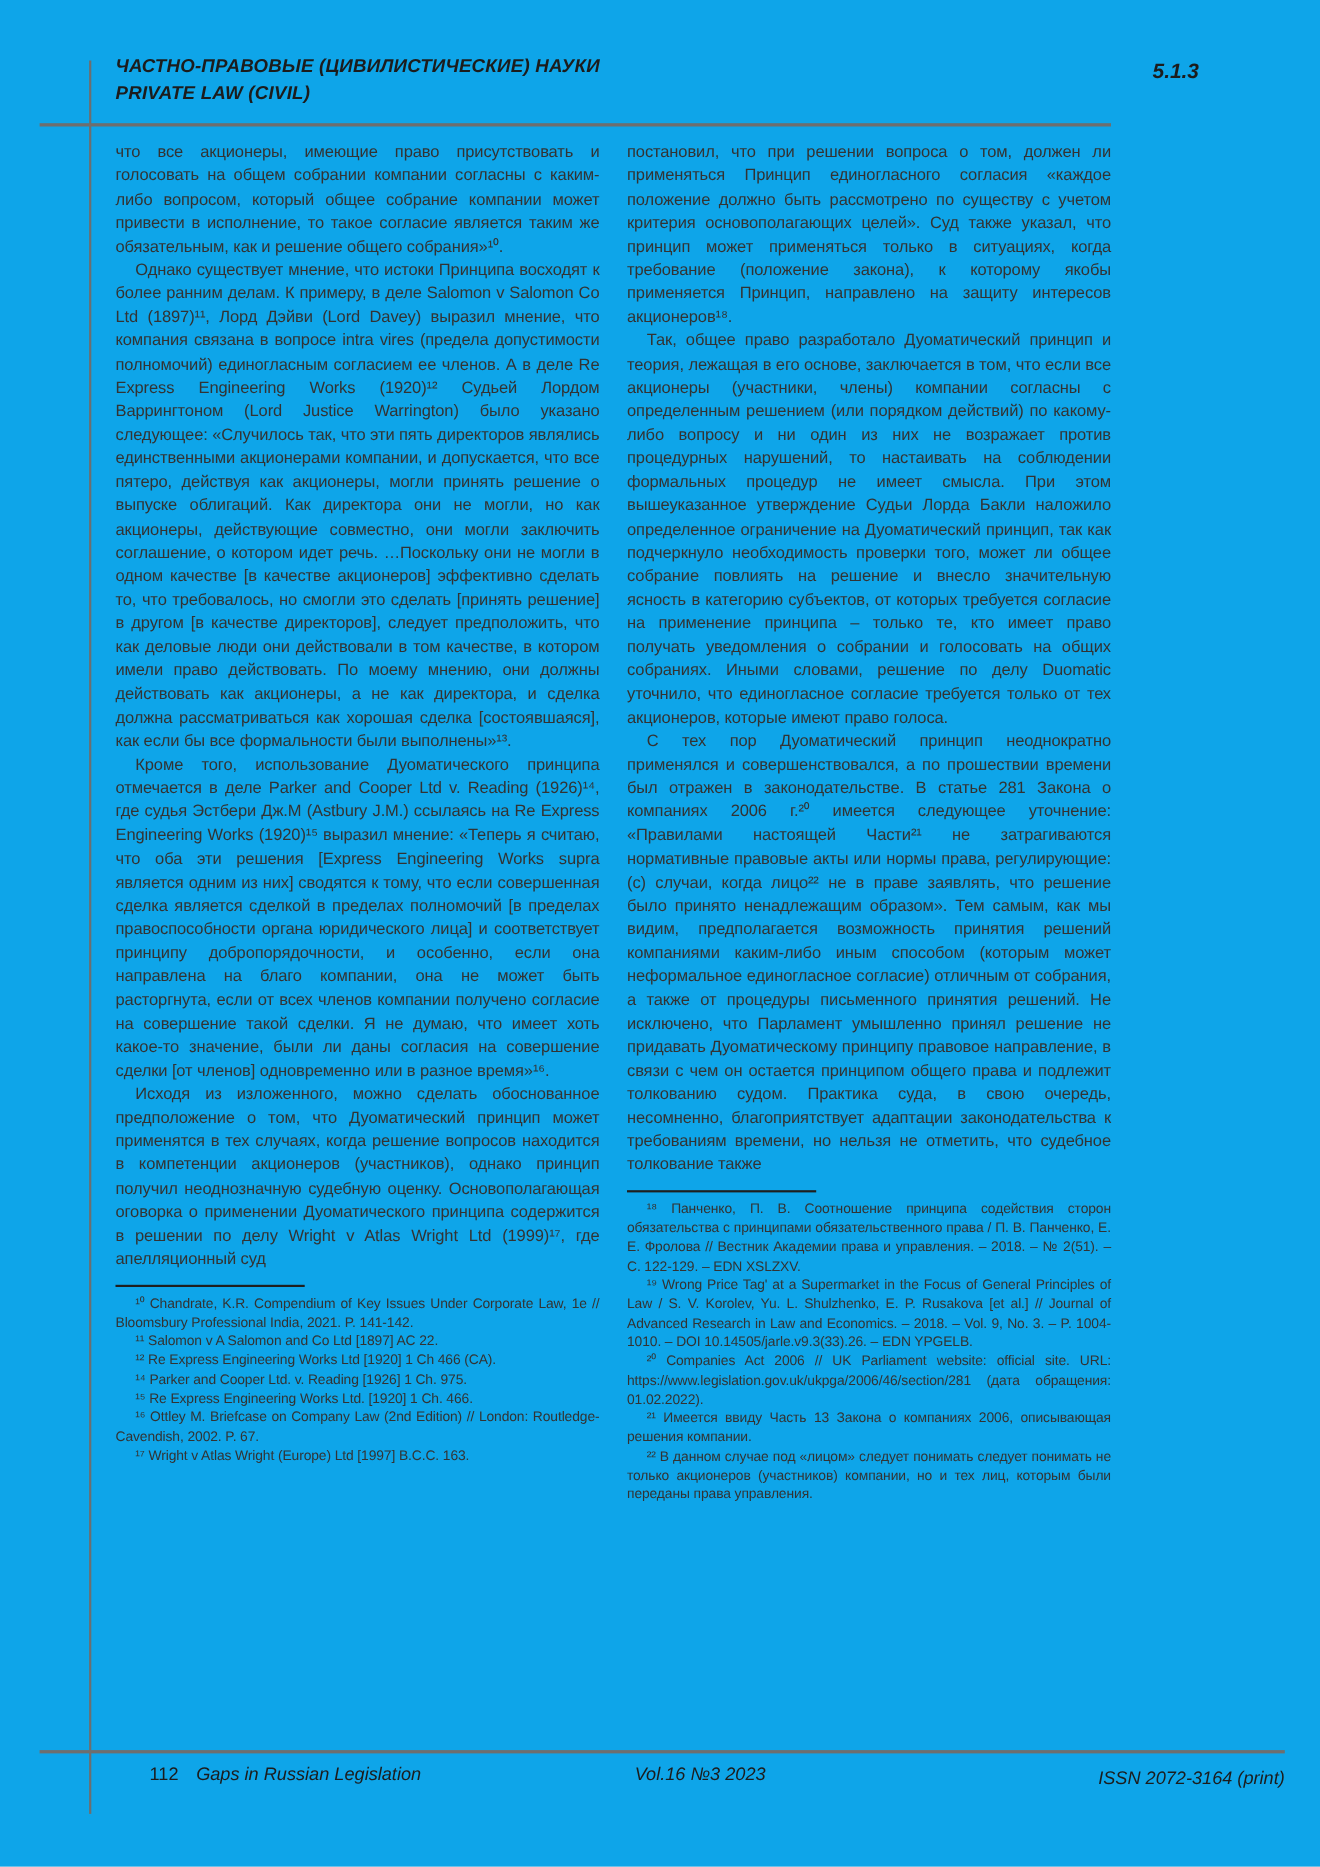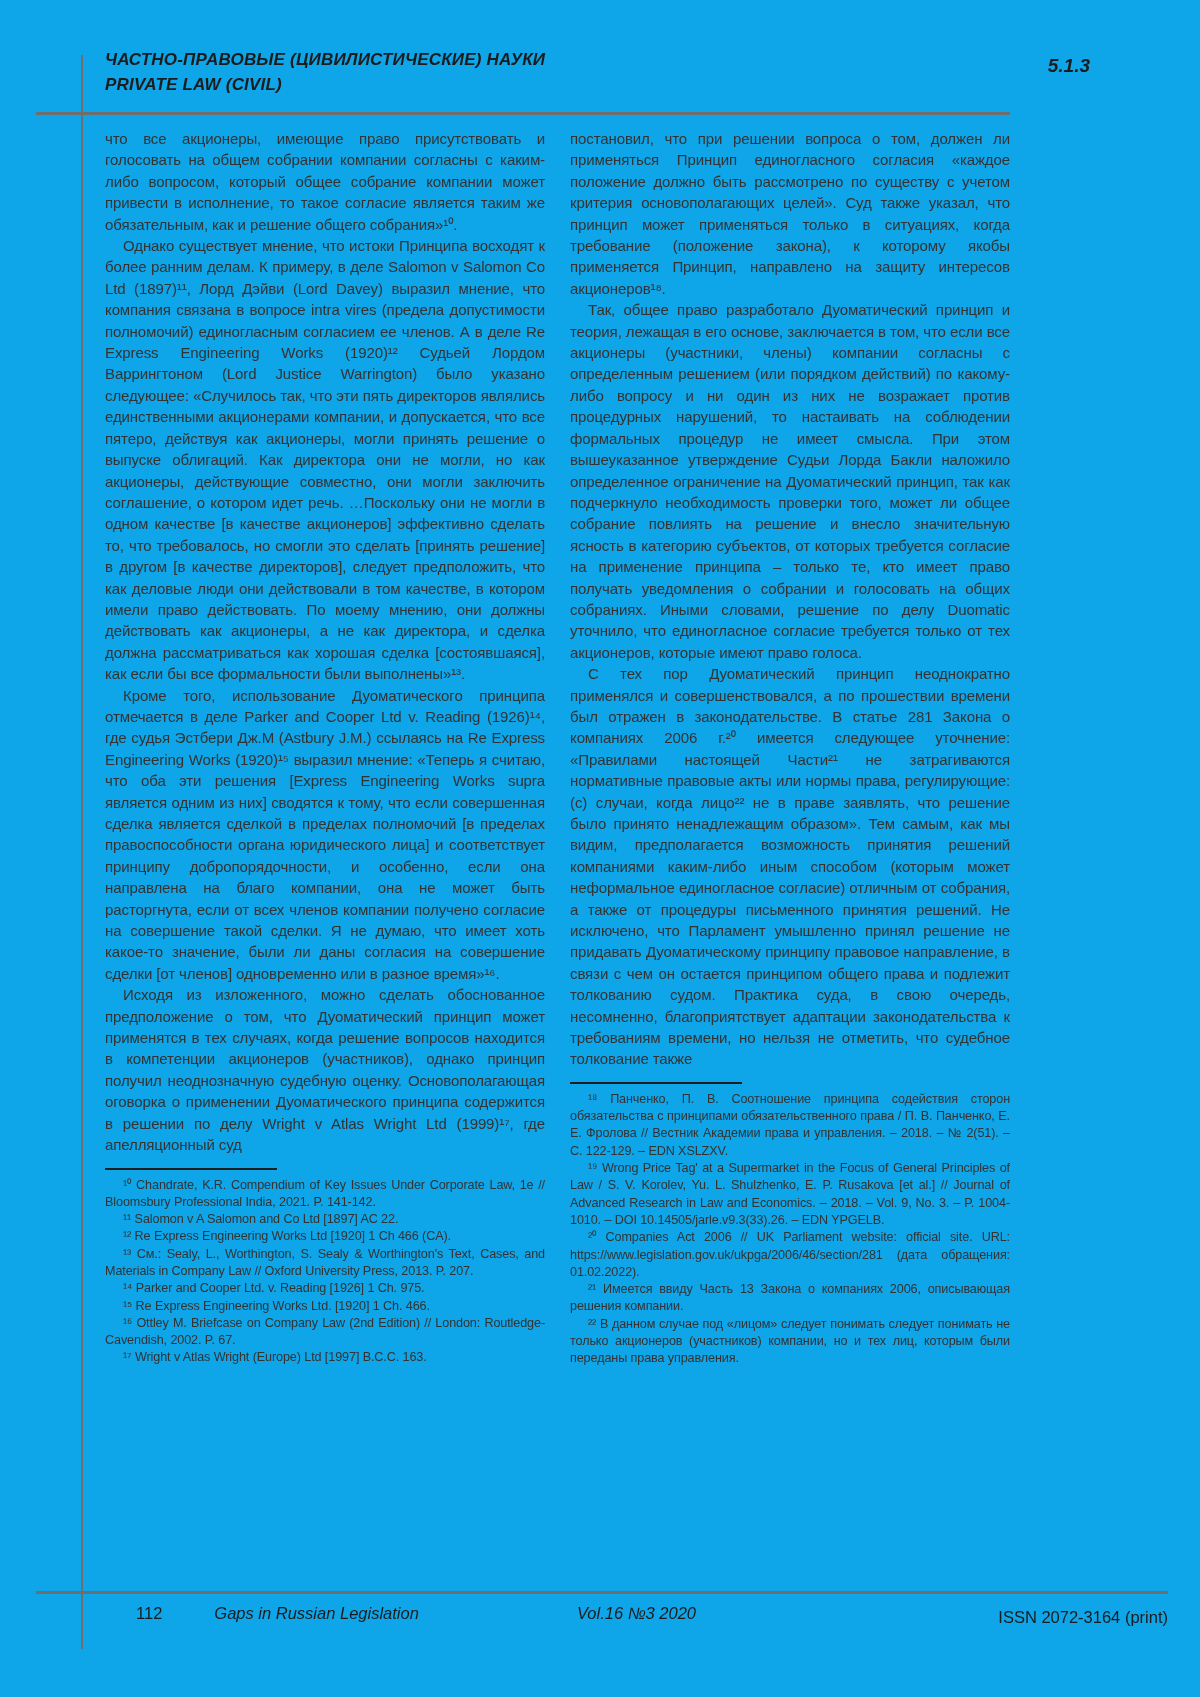--- a/index.html
+++ b/index.html
@@ -62,23 +62,23 @@
   }
 
   
   .footer{
     position:absolute;left:105px;top:1604px;width:1063px;
     display:flex;align-items:flex-start;
     font-size:16.5px;color:#1c1c1c;
   }
   .footer .left{flex:1;display:flex;gap:16px;align-items:baseline;}
   .footer .center{flex:1;text-align:center;font-style:italic;}
-  .footer .right{flex:1;text-align:right;line-height:27px;}
+  .footer .right{flex:1;text-align:right;font-style:italic;line-height:27px;}
   .footer .page-num{font-style:normal;margin-left:31px;}
-  .footer .journal{font-style:italic;margin-left:36px;}
+  .footer .journal{font-style:italic;}
 </style>
 </head>
 <body>
 
 <div class="page">
 
   <div class="v-rule"></div>
   <div class="header-rule"></div>
 
   <div class="running-head">
@@ -92,21 +92,20 @@
     <div class="col">
       <p class="body cont">что все акционеры, имеющие право присутствовать и голосовать на общем собрании компании согласны с каким-либо вопросом, который общее собрание компании может привести в исполнение, то такое согласие является таким же обязательным, как и решение общего собрания»¹⁰.</p>
       <p class="body">Однако существует мнение, что истоки Принципа восходят к более ранним делам. К примеру, в деле Salomon v Salomon Co Ltd (1897)¹¹, Лорд Дэйви (Lord Davey) выразил мнение, что компания связана в вопросе intra vires (предела допустимости полномочий) единогласным согласием ее членов. А в деле Re Express Engineering Works (1920)¹² Судьей Лордом Варрингтоном (Lord Justice Warrington) было указано следующее: «Случилось так, что эти пять директоров являлись единственными акционерами компании, и допускается, что все пятеро, действуя как акционеры, могли принять решение о выпуске облигаций. Как директора они не могли, но как акционеры, действующие совместно, они могли заключить соглашение, о котором идет речь. …Поскольку они не могли в одном качестве [в качестве акционеров] эффективно сделать то, что требовалось, но смогли это сделать [принять решение] в другом [в качестве директоров], следует предположить, что как деловые люди они действовали в том качестве, в котором имели право действовать. По моему мнению, они должны действовать как акционеры, а не как директора, и сделка должна рассматриваться как хорошая сделка [состоявшаяся], как если бы все формальности были выполнены»¹³.</p>
       <p class="body">Кроме того, использование Дуоматического принципа отмечается в деле Parker and Cooper Ltd v. Reading (1926)¹⁴, где судья Эстбери Дж.М (Astbury J.M.) ссылаясь на Re Express Engineering Works (1920)¹⁵ выразил мнение: «Теперь я считаю, что оба эти решения [Express Engineering Works supra является одним из них] сводятся к тому, что если совершенная сделка является сделкой в пределах  полномочий [в пределах правоспособности органа юридического лица] и соответствует принципу добропорядочности, и особенно, если она направлена на благо компании, она не может быть расторгнута, если от всех членов компании получено согласие на совершение такой сделки. Я не думаю, что имеет хоть какое-то значение, были ли даны согласия на совершение сделки [от членов] одновременно или в разное время»¹⁶.</p>
       <p class="body">Исходя из изложенного, можно сделать обоснованное предположение о том, что Дуоматический принцип может применятся в тех случаях, когда решение вопросов находится в компетенции акционеров (участников), однако принцип получил неоднозначную судебную оценку. Основополагающая оговорка о применении Дуоматического принципа содержится в решении по делу Wright v Atlas Wright Ltd (1999)¹⁷, где апелляционный суд</p>
       <div class="fn-sep"></div>
       <div class="footnotes">
         <p>¹⁰ Chandrate, K.R. Compendium of Key Issues Under Corporate Law, 1e // Bloomsbury Professional India, 2021. P. 141-142.</p>
         <p>¹¹ Salomon v A Salomon and Co Ltd [1897] AC 22.</p>
         <p>¹² Re Express Engineering Works Ltd [1920] 1 Ch 466 (CA).</p>
-        <p>¹³ См.: Sealy, L., Worthington, S. Sealy &amp; Worthington's Text, Cases, and Materials in Company Law // Oxford University Press, 2013. P.  207.</p>
         <p>¹⁴ Parker and Cooper Ltd. v. Reading  [1926] 1 Ch. 975.</p>
         <p>¹⁵ Re Express Engineering Works Ltd. [1920] 1 Ch. 466.</p>
         <p>¹⁶ Ottley M. Briefcase on Company Law (2nd Edition) // London: Routledge-Cavendish, 2002. P. 67.</p>
         <p>¹⁷ Wright v Atlas Wright (Europe) Ltd [1997] B.C.C. 163.</p>
       </div>
     </div>
 
     <div class="col">
       <p class="body cont">постановил, что при решении вопроса о том, должен ли применяться Принцип единогласного согласия «каждое положение должно быть рассмотрено по существу с учетом критерия основополагающих целей». Суд также указал, что принцип может применяться только в ситуациях, когда требование (положение закона), к которому якобы применяется Принцип, направлено на защиту интересов акционеров¹⁸.</p>
       <p class="body">Так, общее право разработало Дуоматический принцип и теория, лежащая в его основе, заключается в том, что если все акционеры (участники, члены) компании согласны с определенным решением (или порядком действий) по какому-либо вопросу и ни один из них не возражает против процедурных нарушений, то настаивать на соблюдении формальных процедур не имеет смысла. При этом вышеуказанное утверждение Судьи Лорда Бакли наложило определенное ограничение на Дуоматический принцип, так как подчеркнуло необходимость проверки того, может ли общее собрание повлиять на решение и внесло значительную ясность в категорию субъектов, от которых требуется согласие на применение принципа – только те, кто имеет право получать уведомления о собрании и голосовать на общих собраниях. Иными словами, решение по делу Duomatic уточнило, что единогласное согласие требуется только от тех акционеров, которые имеют право голоса.</p>
@@ -123,19 +122,19 @@
 
   </div>
 
   <div class="footer-rule"></div>
 
   <div class="footer">
     <div class="left">
       <span class="page-num">112</span>
       <span class="journal">Gaps in Russian Legislation</span>
     </div>
-    <div class="center">Vol.16 №3  2020</div>
+    <div class="center">Vol.16 №3  2023</div>
     <div class="right">
       <div>ISSN 2072-3164 (print)</div>
     </div>
   </div>
 
 </div>
 
 </body></html>

